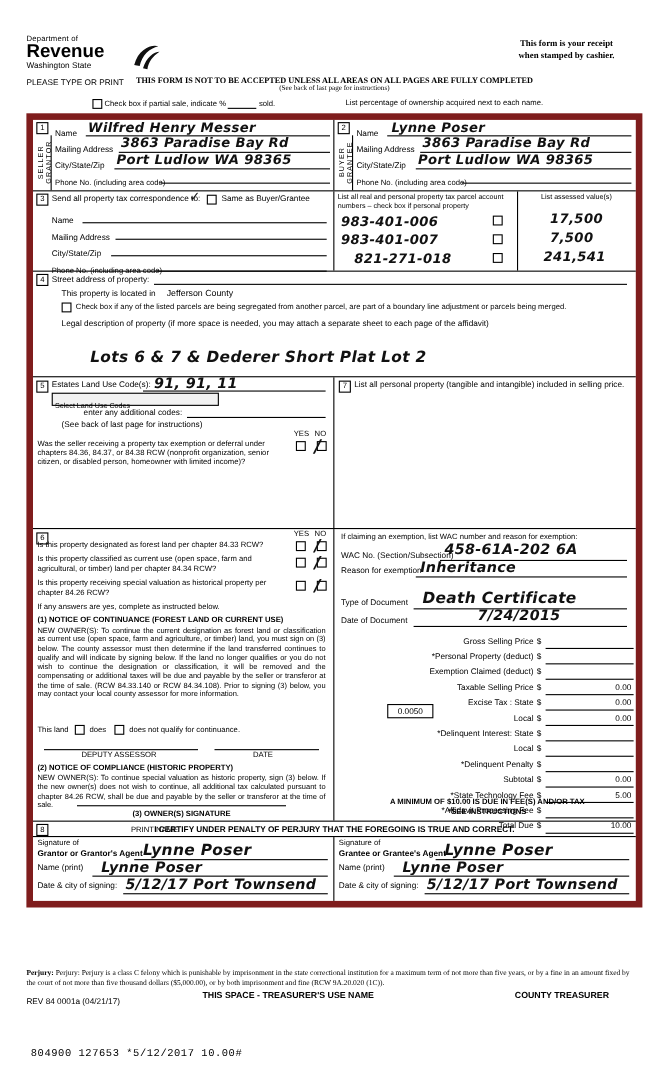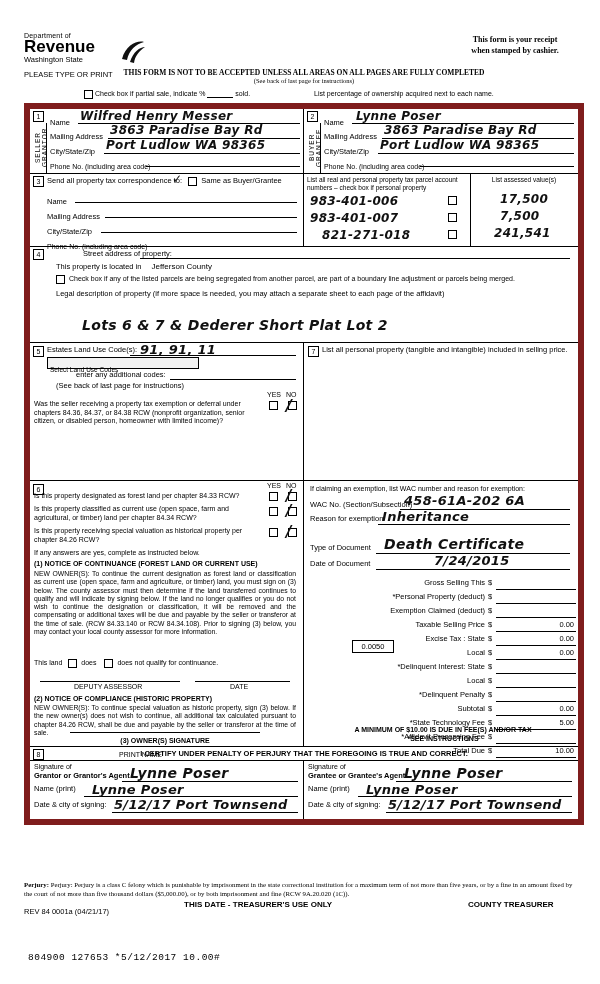--- a/index.html
+++ b/index.html
@@ -174,21 +174,21 @@
         <div style="position:absolute;left:418px;top:39px;" class="cb"></div>
         <div style="position:absolute;left:418px;top:56px;" class="cb"></div>
 
         <div style="position:absolute;left:470px;top:18px;" class="hand">17,500</div>
         <div style="position:absolute;left:470px;top:35px;" class="hand">7,500</div>
         <div style="position:absolute;left:464px;top:52px;" class="hand">241,541</div>
       </div>
 
       <div class="rowline" style="position:relative;height:95px;">
         <div style="position:absolute;left:3px;top:2px;" class="num">4</div>
-        <div style="position:absolute;left:17px;top:2px;margin-left:36px;" class="lbl">Street address of property:</div>
+        <div style="position:absolute;left:17px;top:2px;" class="lbl">Street address of property:</div>
         <div class="hline" style="left:110px;top:11px;width:430px;"></div>
 
         <div style="position:absolute;left:26px;top:15px;" class="lbl">
           <span>This property is located in</span>
           <span style="font-family:'Liberation Sans',sans-serif;font-size:8px;margin-left:8px;">Jefferson County</span>
         </div>
 
         <div style="position:absolute;left:26px;top:28px;" class="sm">
           <span class="cb"></span>
           <span style="margin-left:2px;">Check box if any of the listed parcels are being segregated from another parcel, are part of a boundary line adjustment or parcels being merged.</span>
@@ -291,21 +291,21 @@
           <div class="hand" style="position:absolute;left:80px;top:55px;font-size:14px;">Death Certificate</div>
 
           <div style="position:absolute;left:6px;top:78px;" class="lbl">Date of Document</div>
           <div class="hline" style="left:72px;top:88px;width:194px;"></div>
           <div class="hand" style="position:absolute;left:130px;top:72px;font-size:13px;">7/24/2015</div>
 
           <div style="position:absolute;left:6px;top:95px;width:266px;">
             <table class="fee" style="width:100%;border-collapse:collapse;">
               <tbody>
                   <tr>
-                    <td class="lab">Gross Selling This</td>
+                    <td class="lab">Gross Selling Price</td>
                     <td class="dollar">$</td>
                     <td class="amt"></td>
                   </tr>
               <tr>
                     <td class="lab">*Personal Property (deduct)</td>
                     <td class="dollar">$</td>
                     <td class="amt"></td>
                   </tr>
               <tr>
                     <td class="lab">Exemption Claimed (deduct)</td>
@@ -421,19 +421,19 @@
 
   </div>
 
   <div class="footer">
     <div class="perj">
       <span style="font-weight:bold;">Perjury:</span>
       <span>Perjury: Perjury is a class C felony which is punishable by imprisonment in the state correctional institution for a maximum term of not more than five years, or by a fine in an amount fixed by the court of not more than five thousand dollars ($5,000.00), or by both imprisonment and fine (RCW 9A.20.020 (1C)).</span>
     </div>
     <div style="position:relative;height:12px;margin-top:2px;">
       <span class="rev84">REV 84 0001a (04/21/17)</span>
-      <span style="position:absolute;left:160px;font-size:8px;font-weight:bold;font-family:'Liberation Sans',sans-serif;">THIS DATE - TREASURER'S USE ONLY</span>
+      <span style="position:absolute;left:160px;font-size:8px;font-weight:bold;font-family:'Liberation Sans',sans-serif;">THIS SPACE - TREASURER'S USE NAME</span>
       <span style="position:absolute;left:444px;font-size:8px;font-weight:bold;font-family:'Liberation Sans',sans-serif;">COUNTY TREASURER</span>
     </div>
   </div>
 
   <div class="stamp">804900  127653  *5/12/2017  10.00#</div>
 </div>
 
 </body></html>

